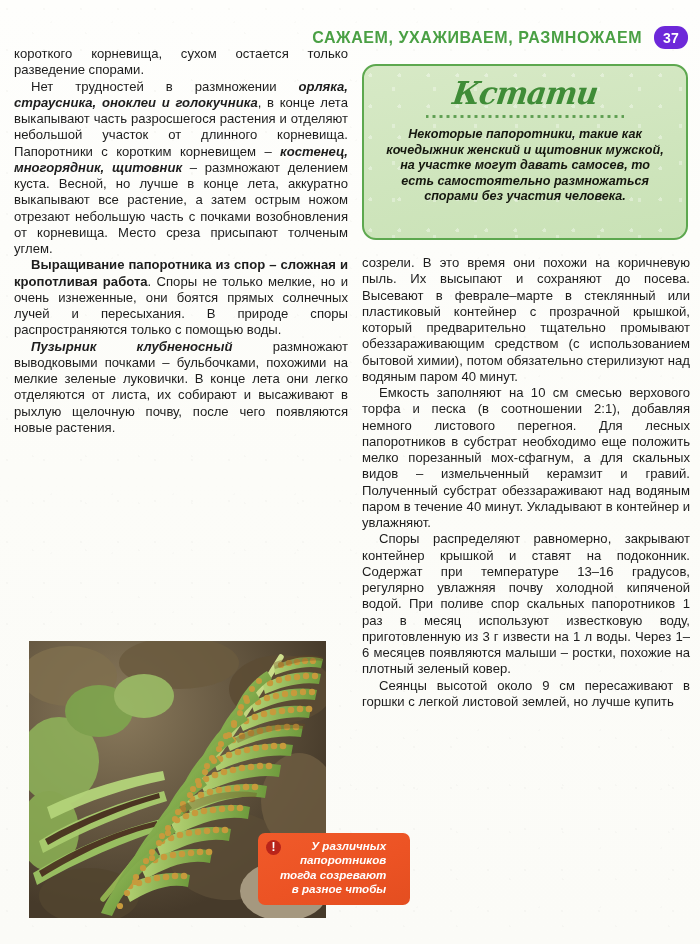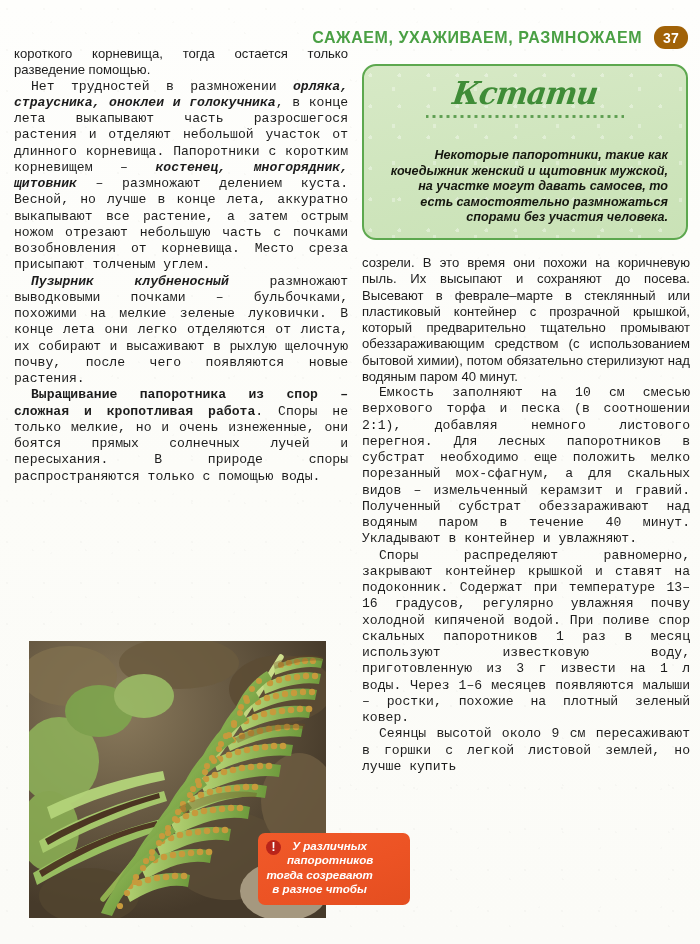--- a/index.html
+++ b/index.html
@@ -45,21 +45,21 @@
     letter-spacing: 0.6px;
     font-family: "Liberation Sans", sans-serif;
     transform: scaleX(0.97);
     transform-origin: right center;
     white-space: nowrap;
   }
   .page-badge {
     width: 34px;
     height: 23px;
     border-radius: 11px;
-    background: #a16207;
+    background: #6d28d9;
     color: #ffffff;
     font-size: 14px;
     font-weight: bold;
     display: flex;
     align-items: center;
     justify-content: center;
     letter-spacing: 0.3px;
   }
 
   
@@ -80,21 +80,20 @@
   .col-right-lower {
     left: 362px;
     top: 255px;
     width: 328px;
   }
   .col p {
     margin: 0;
   }
   .col p.indent {
     text-indent: 17px;
-    font-family: Liberation Mono, monospace;
   }
   .col b {
     font-weight: bold;
   }
   .col i.bi {
     font-weight: bold;
     font-style: italic;
   }
 
   
@@ -136,22 +135,21 @@
     background-size: 7px 5px;
     background-repeat: repeat-x;
     background-position: center;
   }
   .green-text {
     font-size: 12.6px;
     line-height: 15.6px;
     font-weight: bold;
     font-style: italic;
     color: #15170f;
-    text-align: right;
-    margin-top: 21px;
+    text-align: center;
   }
 
   
   .photo {
     position: absolute;
     left: 29px;
     top: 641px;
     width: 297px;
     height: 277px;
     overflow: hidden;
@@ -188,47 +186,47 @@
     line-height: 15px;
     text-align: center;
     margin-top: 1px;
   }
   .orange-text {
     font-size: 11.6px;
     line-height: 14.4px;
     font-weight: bold;
     font-style: italic;
     color: #ffffff;
-    text-align: center;
+    text-align: right;
   }
   .orange-text .ln2,
   .orange-text .ln3,
   .orange-text .ln4 { display: block; }
-  .orange-text .ln2 { margin-left: 1px; }
+  .orange-text .ln2 { margin-left: 14px; }
   .orange-text .ln3 { margin-left: -20px; }
   .orange-text .ln4 { margin-left: -20px; }
 </style>
 </head>
 <body>
 
 <div class="page-bg"></div>
 
 <div class="header">
   <div class="header-title">САЖАЕМ, УХАЖИВАЕМ, РАЗМНОЖАЕМ</div>
   <div class="page-badge">37</div>
 </div>
 
 <div class="col col-left">
-  <p>короткого корневища, тогда остается только разведение помощью.</p>
+  <p>короткого корневища, сухом остается только разведение спорами.</p>
 
   <p class="indent"><span>Нет трудностей в размножении </span><i class="bi">орляка, страусника, оноклеи и голокучника</i><span>, в конце лета выкапывают часть разросшегося растения и отделяют небольшой участок от длинного корневища. Папоротники с коротким корневищем – </span><i class="bi">костенец, многорядник, щитовник</i><span> – размножают делением куста. Весной, но лучше в конце лета, аккуратно выкапывают все растение, а затем острым ножом отрезают небольшую часть с почками возобновления от корневища. Место среза присыпают толченым углем.</span></p>
 
+  <p class="indent"><b>Выращивание папоротника из спор – сложная и кропотливая работа</b><span>. Споры не только мелкие, но и очень изнеженные, они боятся прямых солнечных лучей и пересыхания. В природе споры распространяются только с помощью воды.</span></p>
+
   <p class="indent"><i class="bi">Пузырник клубненосный</i><span> размножают выводковыми почками – бульбочками, похожими на мелкие зеленые луковички. В конце лета они легко отделяются от листа, их собирают и высаживают в рыхлую щелочную почву, после чего появляются новые растения.</span></p>
-
-  <p class="indent"><b>Выращивание папоротника из спор – сложная и кропотливая работа</b><span>. Споры не только мелкие, но и очень изнеженные, они боятся прямых солнечных лучей и пересыхания. В природе споры распространяются только с помощью воды.</span></p>
 
 </div>
 
 <div class="green-box">
   <div class="green-title">Кстати</div>
   <div class="dotted-rule"></div>
   <div class="green-text">Некоторые папоротники, такие как кочедыжник женский и щитовник мужской, на участке могут давать самосев, то есть самостоятельно размножаться спорами без участия человека.</div>
 </div>
 
 <div class="col col-right-lower">

